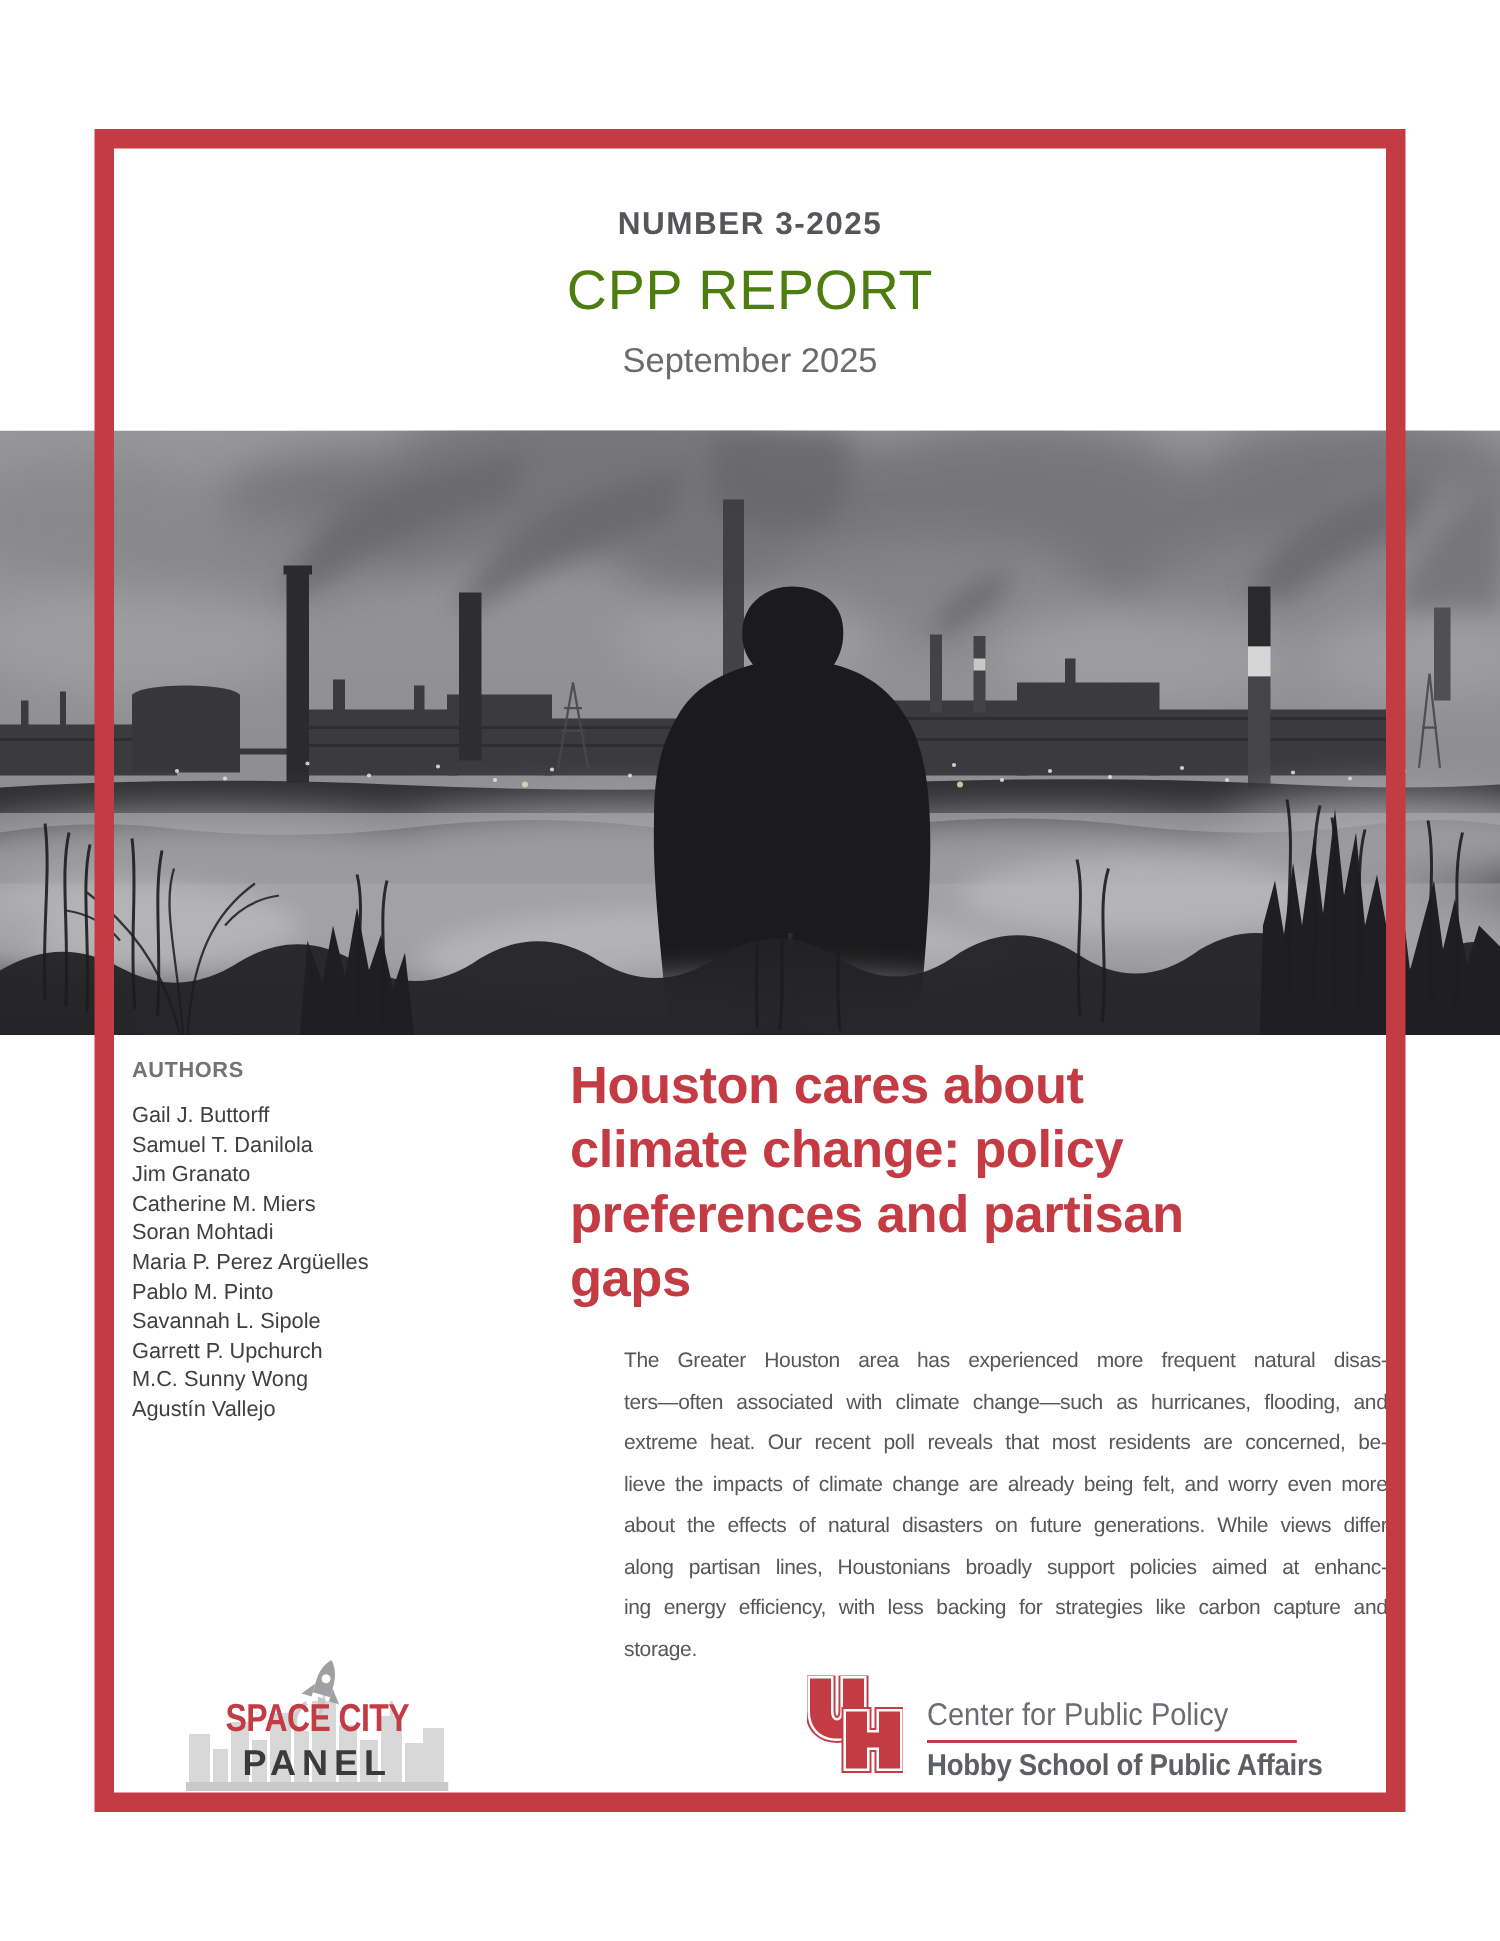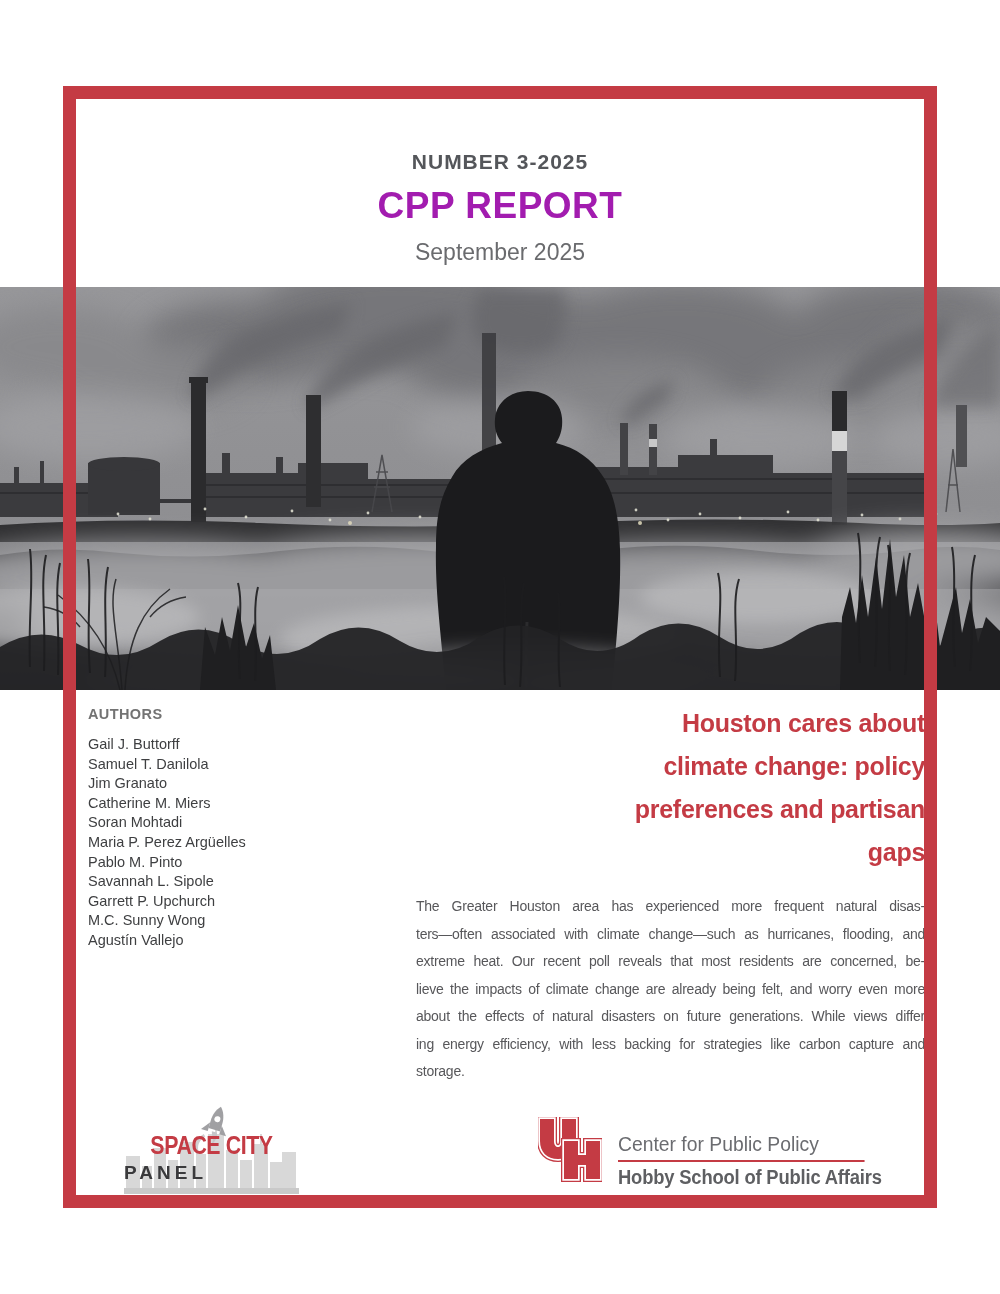--- a/index.html
+++ b/index.html
@@ -6,51 +6,51 @@
   .page{
     position:relative;width:1000px;height:1294px;background:#ffffff;
     font-family:"Liberation Sans", sans-serif;overflow:hidden;
   }
   
   .frame{
     position:absolute;left:63px;top:86px;width:874px;height:1122px;
     border:13px solid #C43B44;box-sizing:border-box;z-index:6;pointer-events:none;
   }
   
-  .header{position:absolute;left:100px;right:100px;top:138px;text-align:center;z-index:3;margin-top:12px;}
+  .header{position:absolute;left:100px;right:100px;top:138px;text-align:center;z-index:3;}
   .issue{font-size:21px;font-weight:bold;color:#54565A;letter-spacing:1px;}
-  .cpp{font-size:37px;font-weight:bold;color:#a21caf;letter-spacing:.5px;margin-top:11px;}
+  .cpp{font-size:37px;font-weight:normal;color:#4d7c0f;letter-spacing:.5px;margin-top:11px;}
   .pubdate{font-size:23px;color:#6A6B6E;margin-top:12px;}
   
   .hero{position:absolute;left:0;top:287px;width:1000px;height:403px;z-index:1;}
   .hero svg{display:block;width:100%;height:100%;}
   
   .authors{position:absolute;left:88px;top:706px;width:272px;z-index:2;}
   .authors-heading{font-size:14.5px;font-weight:bold;color:#737373;letter-spacing:.4px;margin-bottom:13px;}
   .author{font-size:14.5px;color:#3E3F41;line-height:19.6px;}
   
   .article{position:absolute;left:380px;top:702px;width:545px;z-index:2;}
-  .article-title{color:#C43B44;font-weight:bold;font-size:25px;line-height:43px;letter-spacing:-.3px;text-align:right;}
+  .article-title{color:#C43B44;font-weight:bold;font-size:35px;line-height:43px;letter-spacing:-.3px;}
   .article-body{margin-top:19px;}
   .body-line{
     font-size:14px;color:#57575A;line-height:27.5px;letter-spacing:-.25px;
     text-align:justify;text-align-last:justify;white-space:nowrap;margin-left:36px;
   }
   .body-line.last{text-align-last:left;white-space:normal;}
   
   .scp-logo{position:absolute;left:124px;top:1104px;width:175px;height:92px;z-index:2;}
   .scp-logo svg{position:absolute;left:0;top:0;width:175px;height:92px;}
   .scp-line1{
     position:absolute;left:0;top:26px;width:175px;text-align:center;
     font-size:26px;font-weight:bold;color:#C43B44;
     transform:scaleX(.82);transform-origin:center;letter-spacing:-.5px;
   }
   .scp-line2{
-    position:absolute;left:0;top:58px;width:175px;text-align:left;
-    font-size:19px;font-weight:bold;color:#3A3A3C;letter-spacing:4px;
+    position:absolute;left:0;top:58px;width:175px;text-align:center;
+    font-size:24px;font-weight:bold;color:#3A3A3C;letter-spacing:4px;
   }
   .uh-logo{position:absolute;left:538px;top:1117px;width:64px;height:66px;z-index:2;}
   .uh-text{position:absolute;left:618px;top:1132px;width:320px;z-index:2;transform:scaleX(.92);transform-origin:left top;}
   .uh-unit{font-size:21px;color:#6B6C70;}
   .uh-divider{width:268px;height:2px;background:#C43B44;margin-top:4px;}
   .uh-school{font-size:20px;font-weight:bold;color:#5E5F62;margin-top:4px;letter-spacing:-.2px;}
 </style>
 </head>
 <body>
 
@@ -282,20 +282,21 @@
       <div>climate change: policy</div>
       <div>preferences and partisan</div>
       <div>gaps</div>
     </div>
     <div class="article-body">
       <div class="body-line">The Greater Houston area has experienced more frequent natural disas-</div>
       <div class="body-line">ters—often associated with climate change—such as hurricanes, flooding, and</div>
       <div class="body-line">extreme heat. Our recent poll reveals that most residents are concerned, be-</div>
       <div class="body-line">lieve the impacts of climate change are already being felt, and worry even more</div>
       <div class="body-line">about the effects of natural disasters on future generations. While views differ</div>
+      <div class="body-line">along partisan lines, Houstonians broadly support policies aimed at enhanc-</div>
       <div class="body-line">ing energy efficiency, with less backing for strategies like carbon capture and</div>
       <div class="body-line last">storage.</div>
     </div>
   </main>
 
   <div class="scp-logo">
     <svg viewBox="0 0 175 92">
       <g fill="#D8D8D8">
         <rect x="2" y="52" width="14" height="34"></rect>
           <rect x="18" y="62" width="10" height="24"></rect>

